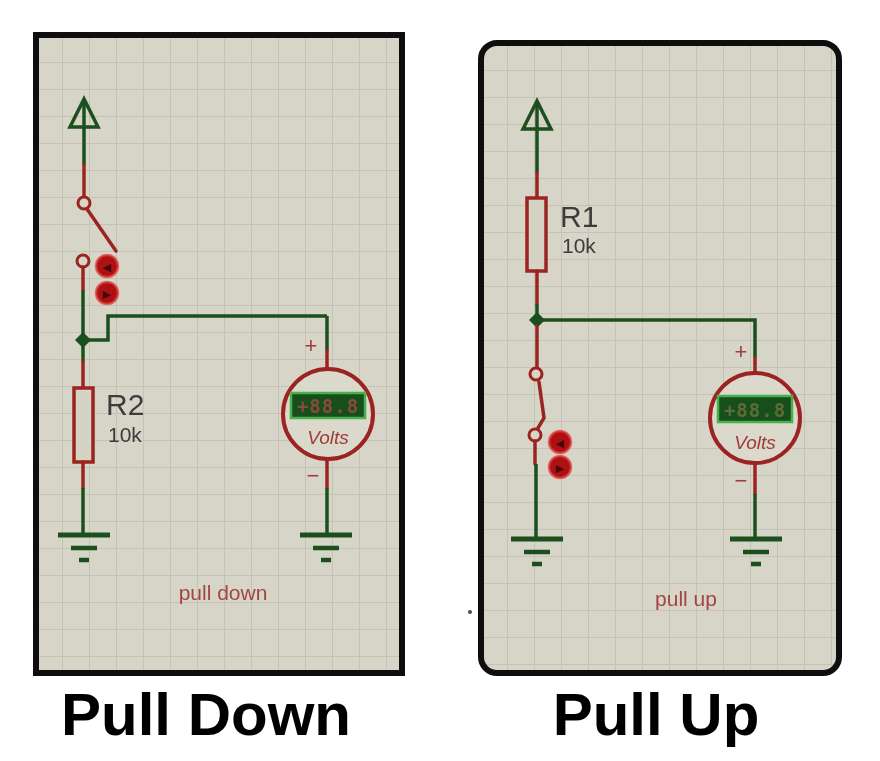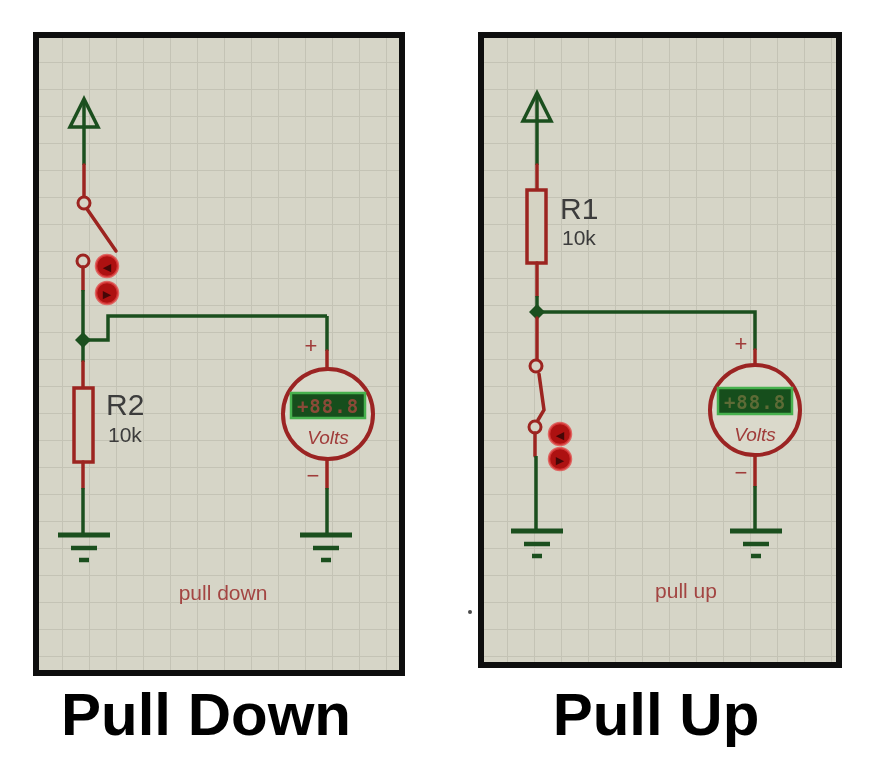--- a/index.html
+++ b/index.html
@@ -3,21 +3,21 @@
 <meta charset="utf-8">
 <style>
   html,body{margin:0;padding:0;background:#ffffff;}
   .canvas{position:relative;width:880px;height:761px;background:#ffffff;overflow:hidden;
           font-family:"Liberation Sans",sans-serif;}
   .panel{position:absolute;border:6px solid #0e0e0e;background-color:#d6d5c7;
          background-image:linear-gradient(#c4c3b5 1px,transparent 1px),
                           linear-gradient(90deg,#c4c3b5 1px,transparent 1px);
          background-size:27px 27px;background-position:-4px -3px;}
   .panel--left{left:33px;top:32px;width:360px;height:632px;}
-  .panel--right{left:478px;top:32px;width:352px;height:624px;}
+  .panel--right{left:478px;top:40px;width:352px;height:624px;border-radius:19px;}
   .panel svg{position:absolute;left:0;top:0;width:100%;height:100%;display:block;}
   .caption{position:absolute;top:683px;height:70px;text-align:center;
            font-weight:bold;font-size:60px;line-height:64px;color:#000;
            font-family:"Liberation Sans",sans-serif;}
   .caption--left{left:26px;width:360px;}
   .caption--right{left:476px;width:360px;}
   .stray-dot{position:absolute;left:468px;top:610px;width:4px;height:4px;
              background:#4a4a4a;border-radius:50%;}
   
   text{font-family:"Liberation Sans",sans-serif;}

